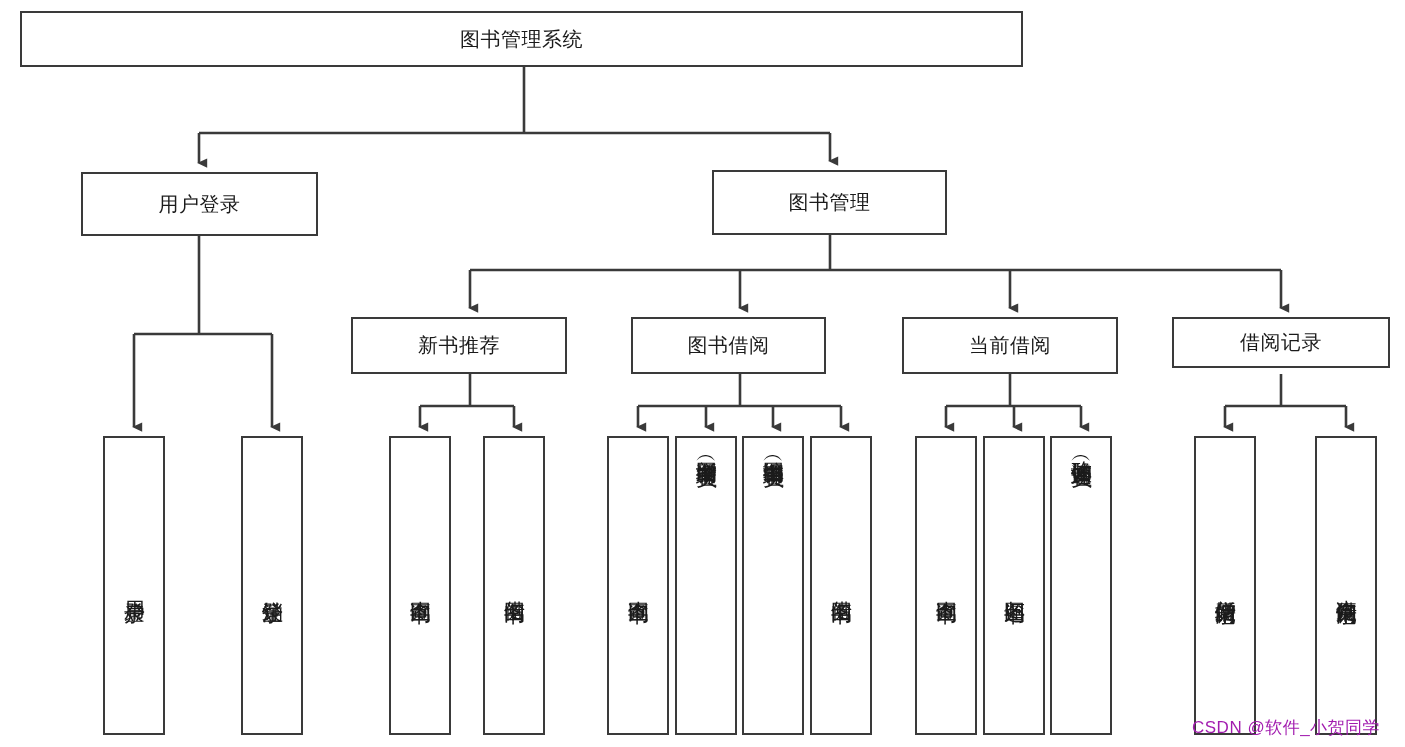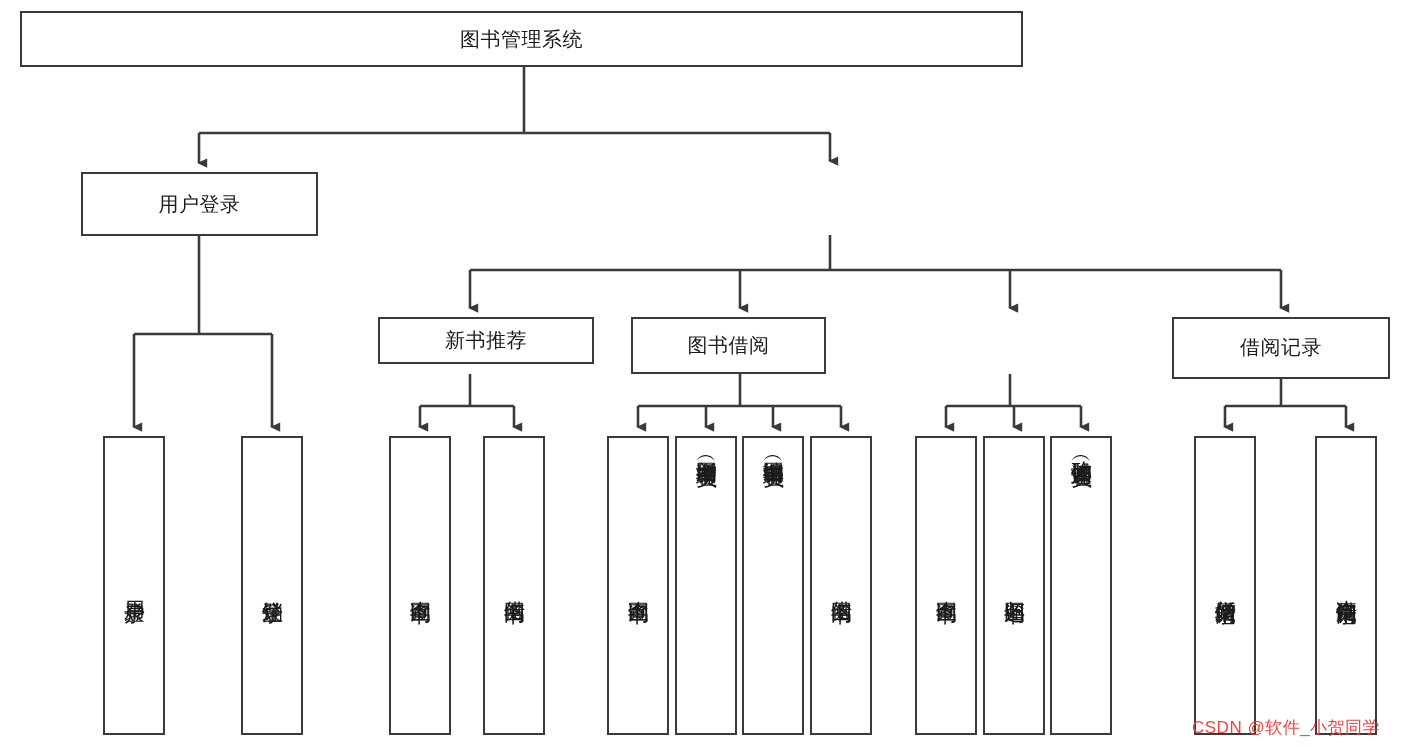--- a/index.html
+++ b/index.html
@@ -60,21 +60,21 @@
     letter-spacing: 1px;
     white-space: nowrap;
     height: auto;
   }
   .node.vert.center {
     align-items: center;
     padding-top: 0;
   }
   .watermark {
     position: absolute;
-    color: #ef4444;
+    color: #a21caf;
     font-size: 17px;
     letter-spacing: 0.5px;
     white-space: nowrap;
     user-select: none;
   }
 </style>
 </head>
 <body>
 
 <div id="canvas">
@@ -129,28 +129,34 @@
     </g>
   </svg>
 
   <div class="node horiz" style="left:20px; top:11px; width:1003px; height:56px;justify-content:center;">
     <span class="label">图书管理系统</span>
   </div>
 
   <div class="node horiz" style="left:81px; top:172px; width:237px; height:64px;">
     <span class="label">用户登录</span>
   </div>
-
-  <div class="node horiz" style="left:378px; top:317px; width:216px; height:47px;">
+  <div class="node horiz" style="left:712px; top:170px; width:235px; height:65px;">
+    <span class="label">图书管理</span>
+  </div>
+
+  <div class="node horiz" style="left:351px; top:317px; width:216px; height:57px;">
     <span class="label">新书推荐</span>
   </div>
   <div class="node horiz" style="left:631px; top:317px; width:195px; height:57px;">
     <span class="label">图书借阅</span>
   </div>
-  <div class="node horiz" style="left:1172px; top:317px; width:218px; height:62px;font-family:Liberation Mono, monospace;">
+  <div class="node horiz" style="left:902px; top:317px; width:216px; height:57px;">
+    <span class="label">当前借阅</span>
+  </div>
+  <div class="node horiz" style="left:1172px; top:317px; width:218px; height:51px;">
     <span class="label">借阅记录</span>
   </div>
 
   <div class="node vert center" style="left:103px; top:436px; width:62px; height:299px;">
     <span class="label">用户登录</span>
   </div>
   <div class="node vert center" style="left:241px; top:436px; width:62px; height:299px;">
     <span class="label">注销登录</span>
   </div>
   <div class="node vert center" style="left:389px; top:436px; width:62px; height:299px;">

